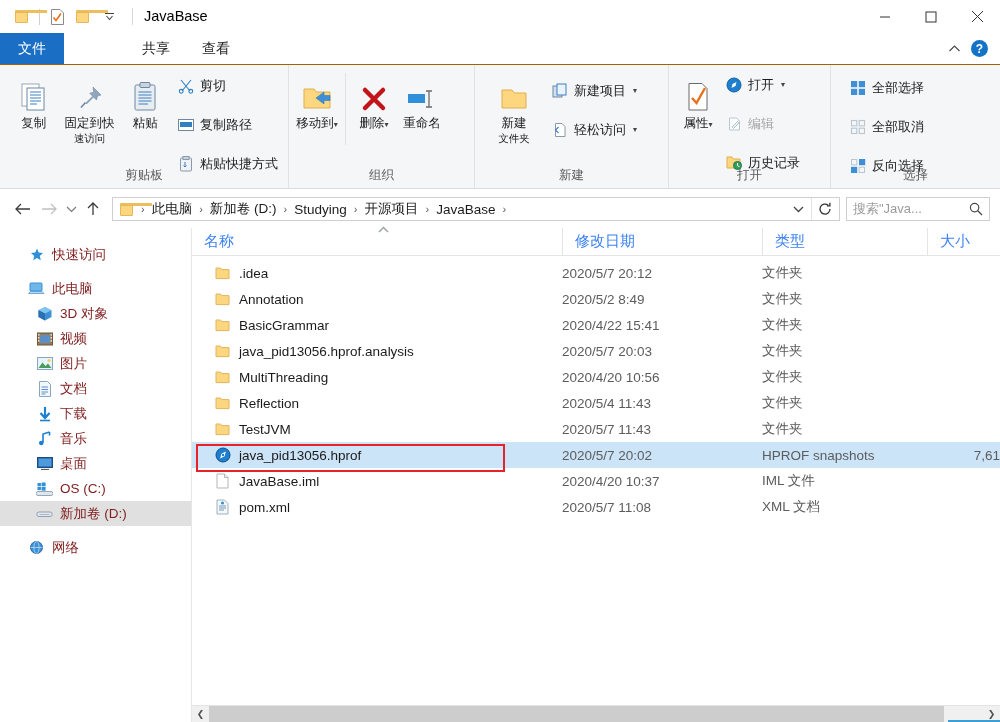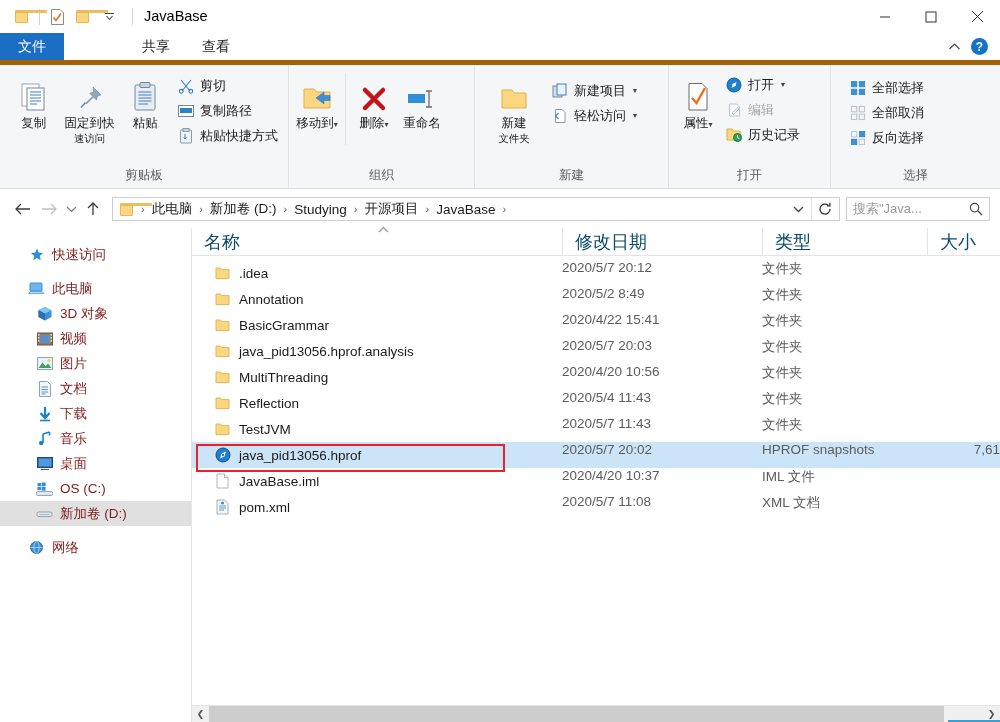--- a/index.html
+++ b/index.html
@@ -31,21 +31,21 @@
 
   
   .folder-ico { position: relative; width: 15px; height: 13px; }
   .folder-ico .tab { position: absolute; left: 0; top: 0; width: 6px; height: 3px; background: #ecbe5e; border-radius: 1px 1px 0 0;}
   .folder-ico .body { position: absolute; left: 0; top: 2px; width: 13px; height: 11px; background: #fcd77f; border: 1px solid #e5b65a; border-radius: 0 1px 1px 1px; }
 
   
   .tabstrip {
     position: absolute; top: 33px; left: 0; width: 1000px; height: 32px;
     background: #ffffff; display: flex; align-items: stretch;
-    border-bottom: 5px solid #a16207;
+    border-bottom: 1px solid #a16207;
   }
   .tab { display: flex; align-items: center; justify-content: center; font-size: 14px; color: #222; padding: 0 16px; cursor: default; }
   .tab.file { background: #1a6fc4; color: #fff; font-size: 14px; padding: 0 18px; }
   .tab.active { background: #f5f6f7; border: 1px solid #dededb; border-bottom: 1px solid #f5f6f7; position: relative; top: 0; height: 33px; margin-top: 47px; }
   .tabstrip-right { margin-left: auto; display: flex; align-items: center; gap: 10px; padding-right: 12px; }
   .help-btn {
     width: 17px; height: 17px; border-radius: 50%; background: #1273c7; color: #fff;
     font-size: 12px; display: flex; align-items: center; justify-content: center; font-weight: bold;
   }
 
@@ -60,21 +60,21 @@
   .group-items { display: flex; align-items: flex-start; padding: 0 6px; height: 96px; }
   .group-label { text-align: center; font-size: 12.5px; color: #5a5a5a; padding-bottom: 4px; }
 
   .bigbtn {
     width: 62px; display: flex; flex-direction: column; align-items: center;
     padding-top: 6px; text-align: center;
   }
   .bigbtn .ic { height: 38px; display: flex; align-items: flex-end; justify-content: center; }
   .bigbtn .lbl { font-size: 12.5px; color: #1b1b1b; line-height: 15px; margin-top: 3px; }
   .bigbtn .lbl small { display: block; }
-  .smallcol { display: flex; flex-direction: column; padding-top: 5px; gap: 2px; }
+  .smallcol { display: flex; flex-direction: column; padding-top: 5px; gap: 16px; }
   .smallbtn { display: flex; align-items: center; gap: 5px; height: 23px; padding: 0 4px; }
   .smallbtn .ic { width: 18px; height: 18px; display: flex; align-items: center; justify-content: center; }
   .smallbtn .lbl { font-size: 13px; color: #1b1b1b; white-space: nowrap; }
   .smallbtn.dis .lbl { color: #a6a6a6; }
   .caret { font-size: 8px; color: #444; margin-left: 2px; }
   .caret-b { font-size: 8px; color: #444; margin-top: -2px; }
 
   
   .addrbar {
     position: absolute; top: 190px; left: 0; width: 1000px; height: 38px;
@@ -101,26 +101,26 @@
   .content { position: absolute; top: 228px; left: 0; width: 1000px; height: 494px; display: flex; }
   .navpane { width: 192px; background: #fff; border-right: 1px solid #e6e6e6; padding-top: 14px; position: relative; }
   .nav-item { height: 25px; display: flex; align-items: center; font-size: 13.5px; color: #7f1d1d; padding-left: 28px; gap: 7px; }
   .nav-item.child { padding-left: 36px; }
   .nav-item.sel { background: #e0e0e0; }
   .nav-gap { height: 9px; }
   .nav-ico { width: 17px; height: 17px; display: flex; align-items: center; justify-content: center; flex: 0 0 17px; }
 
   .listpane { flex: 1; display: flex; flex-direction: column; background: #fff; position: relative; }
   .colhead { height: 28px; display: flex; align-items: center; border-bottom: 1px solid #e4e4e4; position: relative; }
-  .colhead .ch { font-size: 18px; color: #0c4a6e; height: 28px; display: flex; align-items: center; padding-left: 12px; border-left: 1px solid #e4e4e4; }
+  .colhead .ch { font-size: 15px; color: #3b82f6; height: 28px; display: flex; align-items: center; padding-left: 12px; border-left: 1px solid #e4e4e4; }
   .colhead .ch:first-child { border-left: none; }
   .sortmark { position: absolute; left: 186px; top: -3px; font-size: 9px; color: #9aa3ad; }
 
   .rows { flex: 1; overflow: hidden; padding-top: 4px; }
-  .row { height: 26px; display: flex; font-size: 13.5px; color: #1b1b1b; position: relative; }
+  .row { height: 26px; display: flex; align-items: center; font-size: 13.5px; color: #1b1b1b; position: relative; }
   .row.sel { background: #cce4f7; }
   .cell-name { display: flex; align-items: center; gap: 8px; padding-left: 22px; }
   .cell-date { color: #5c5c5c; }
   .cell-type { color: #5c5c5c; }
   .cell-size { color: #5c5c5c; text-align: right; }
   .fileico { width: 17px; height: 17px; display: flex; align-items: center; justify-content: center; flex: 0 0 17px; }
 
   .redbox {
     position: absolute; border: 2px solid #e8222a; pointer-events: none;
   }

